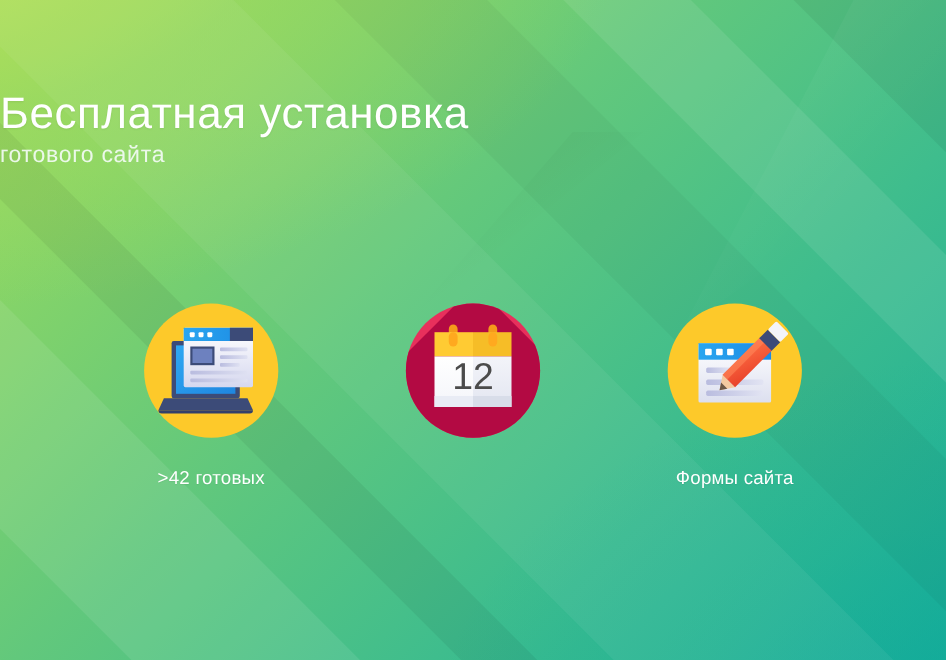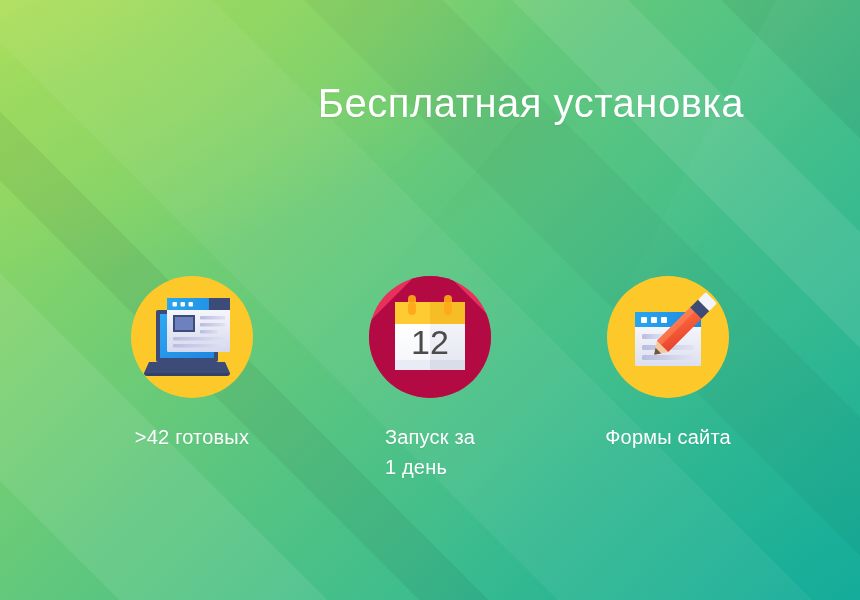--- a/index.html
+++ b/index.html
@@ -57,21 +57,21 @@
     position:absolute;
     left:620px; top:0px;
     width:260px; height:300px;
     background:linear-gradient(to bottom right, rgba(255,255,255,.07), rgba(255,255,255,0) 60%);
     clip-path:polygon(60% 0%, 100% 0%, 100% 38%, 0% 100%);
   }
 
   
   .heading-wrap {
     position:absolute; left:0; top:82px;
-    width:744px; text-align:right;
+    width:744px; text-align:left;
     z-index:5;
   }
   .title {
     font-size:40px;
     font-weight:300;
     letter-spacing:.5px;
     color:#ffffff;
     line-height:1.08;
     text-shadow:0 1px 2px rgba(0,0,0,.07);
   }
@@ -116,23 +116,23 @@
     width:130%; height:130%;
     background:#b30a43;
     transform:rotate(45deg);
     transform-origin:top left;
   }
 
   .icon-svg { position:absolute; left:0; top:0; }
 
   .caption {
     margin-top:24px;
-    text-align:left;
+    text-align:right;
     color:#ffffff;
-    font-size:20px;
+    font-size:17px;
     font-weight:400;
     line-height:1.5;
     letter-spacing:.2px;
     text-shadow:0 1px 1px rgba(0,0,0,.06);
   }
   .caption .l2 { display:block; }
 </style>
 </head>
 <body>
 
@@ -150,20 +150,21 @@
     <div class="stripe s-l2" style="left:66%; width:5%;"></div>
     <div class="stripe s-d2" style="left:75%; width:8%;"></div>
     <div class="stripe s-l1" style="left:87%; width:6%;"></div>
   </div>
 
   <div class="bg-wedge"></div>
   <div class="bg-wedge2"></div>
 
   <div class="heading-wrap">
     <div class="title">Бесплатная установка</div>
+    <div class="subtitle">готового сайта</div>
   </div>
 
   <div class="features">
 
     <div class="feature">
       <div class="circle c-yellow">
         <svg class="icon-svg" width="122" height="122" viewBox="0 0 122 122">
           <defs>
             <linearGradient id="scr" x1="0" y1="0" x2="1" y2="1">
               <stop offset="0" stop-color="#2fa8f2"></stop>
@@ -236,24 +237,20 @@
 
           <rect x="26" y="84" width="35" height="10" fill="#e9ecf5"></rect>
           <rect x="61" y="84" width="35" height="10" fill="#d8dde9"></rect>
 
           <rect x="39" y="26" width="8" height="13" rx="4" fill="#ffa91f"></rect>
           <rect x="75" y="26" width="8" height="13" rx="4" fill="#ffa91f"></rect>
 
           <text x="61" y="78" text-anchor="middle" font-family="'Liberation Sans', sans-serif" font-size="34" font-weight="400" fill="#4b4b4b">12</text>
         </svg>
       </div>
-      <div class="caption">
-        <span class="l1">Запуск за</span>
-        <span class="l2">1 день</span>
-      </div>
     </div>
 
     <div class="feature">
       <div class="circle c-yellow">
         <svg class="icon-svg" width="122" height="122" viewBox="0 0 122 122">
           <defs>
             <linearGradient id="fbody" x1="0" y1="0" x2="0" y2="1">
               <stop offset="0" stop-color="#ffffff"></stop>
               <stop offset="1" stop-color="#dcdfef"></stop>
             </linearGradient>

